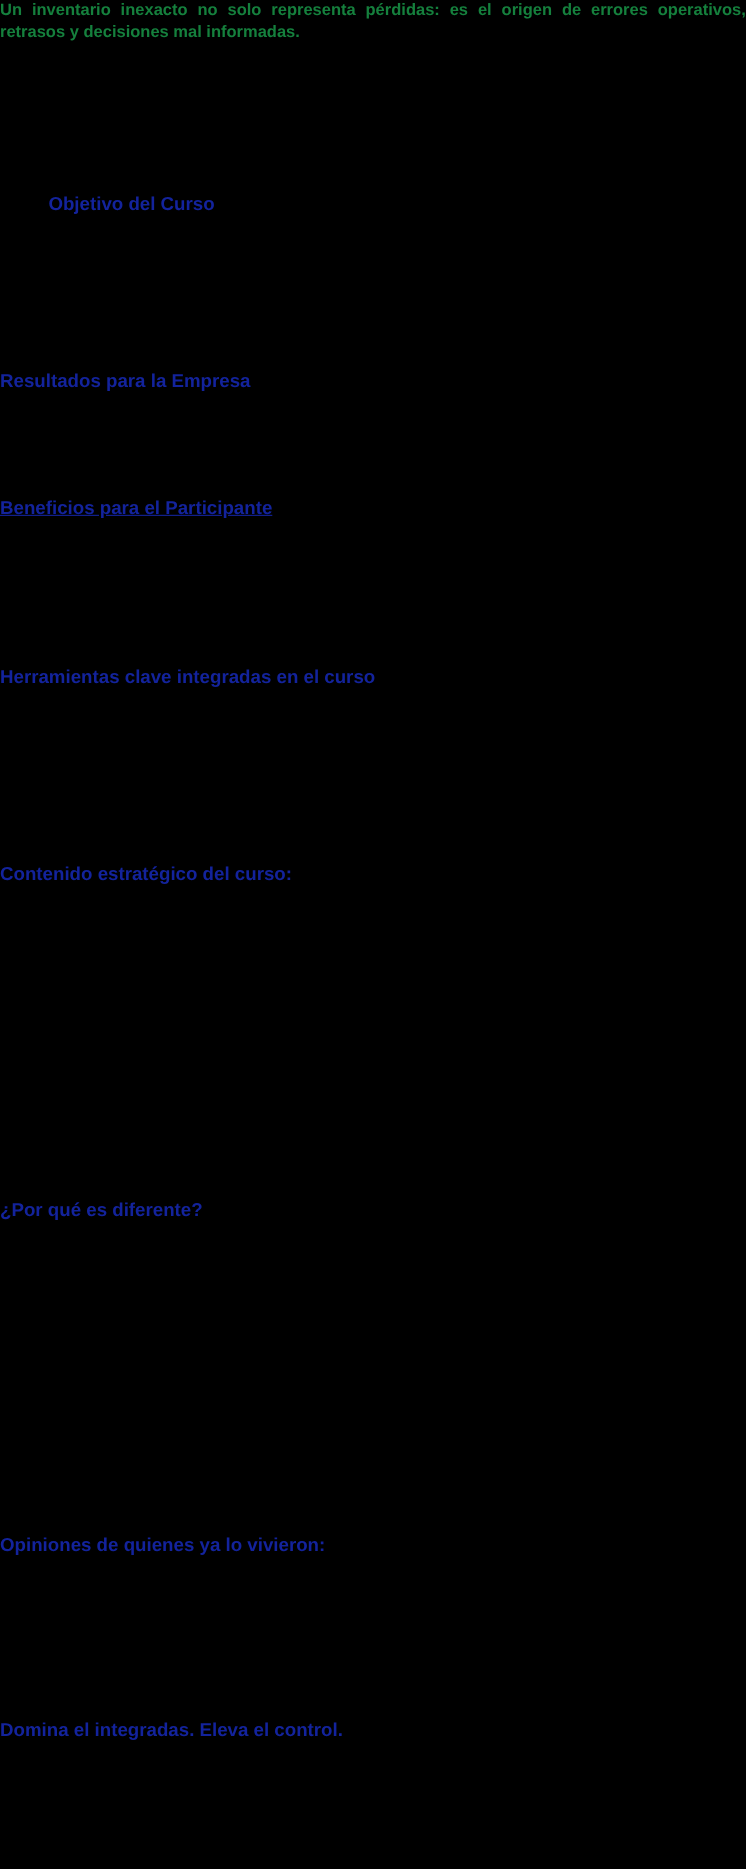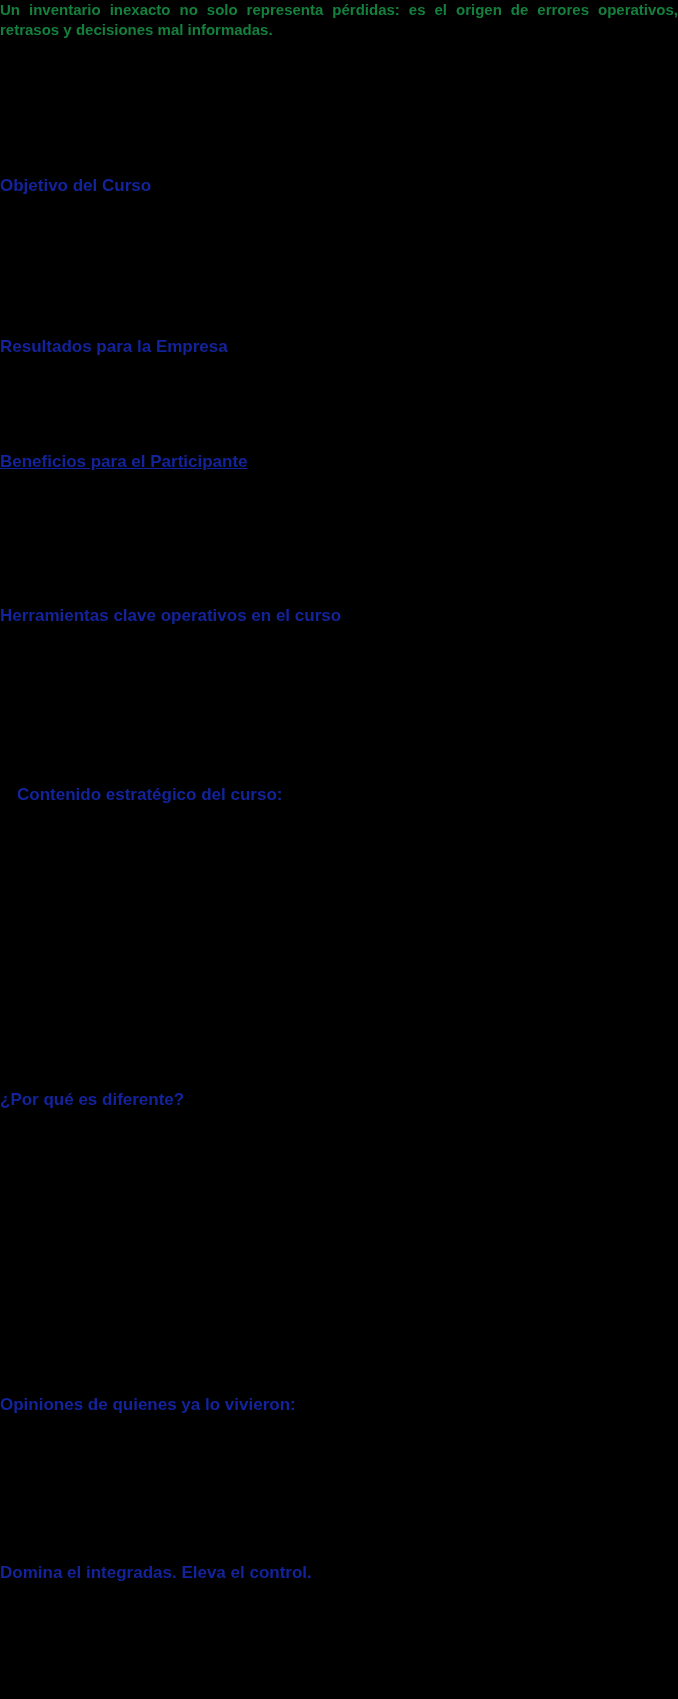--- a/index.html
+++ b/index.html
@@ -23,41 +23,41 @@
     line-height: 20px;
     text-align: justify;
     color: #15803d;
   }
   .heading {
     font-size: 17px;
     line-height: 17px;
     white-space: nowrap;
     color: #13239c;
   }
-  .h-objetivo     { top: 177px; }
+  .h-objetivo     { top: 177px; padding-left: 44px; }
   .h-resultados   { top: 294px; margin-top: 44px; }
   .h-beneficios   { top: 453px; text-decoration: underline; }
   .h-herramientas { top: 607px; }
-  .h-contenido    { top: 786px; margin-left: 17px; }
+  .h-contenido    { top: 786px; }
   .h-porque       { top: 1091px; }
   .h-opiniones    { top: 1396px; }
   .h-domina       { top: 1564px; }
 </style>
 </head>
 <body>
 
 <div class="textblock intro">Un inventario inexacto no solo representa pérdidas: es el origen de errores operativos, retrasos y decisiones mal informadas.</div>
 
 <div class="textblock heading h-objetivo">Objetivo del Curso</div>
 
 <div class="textblock heading h-resultados">Resultados para la Empresa</div>
 
 <div class="textblock heading h-beneficios">Beneficios para el Participante</div>
 
-<div class="textblock heading h-herramientas">Herramientas clave operativos en el curso</div>
+<div class="textblock heading h-herramientas">Herramientas clave integradas en el curso</div>
 
 <div class="textblock heading h-contenido">Contenido estratégico del curso:</div>
 
 <div class="textblock heading h-porque">¿Por qué es diferente?</div>
 
 <div class="textblock heading h-opiniones">Opiniones de quienes ya lo vivieron:</div>
 
 <div class="textblock heading h-domina">Domina el integradas. Eleva el control.</div>
 
 </body></html>

